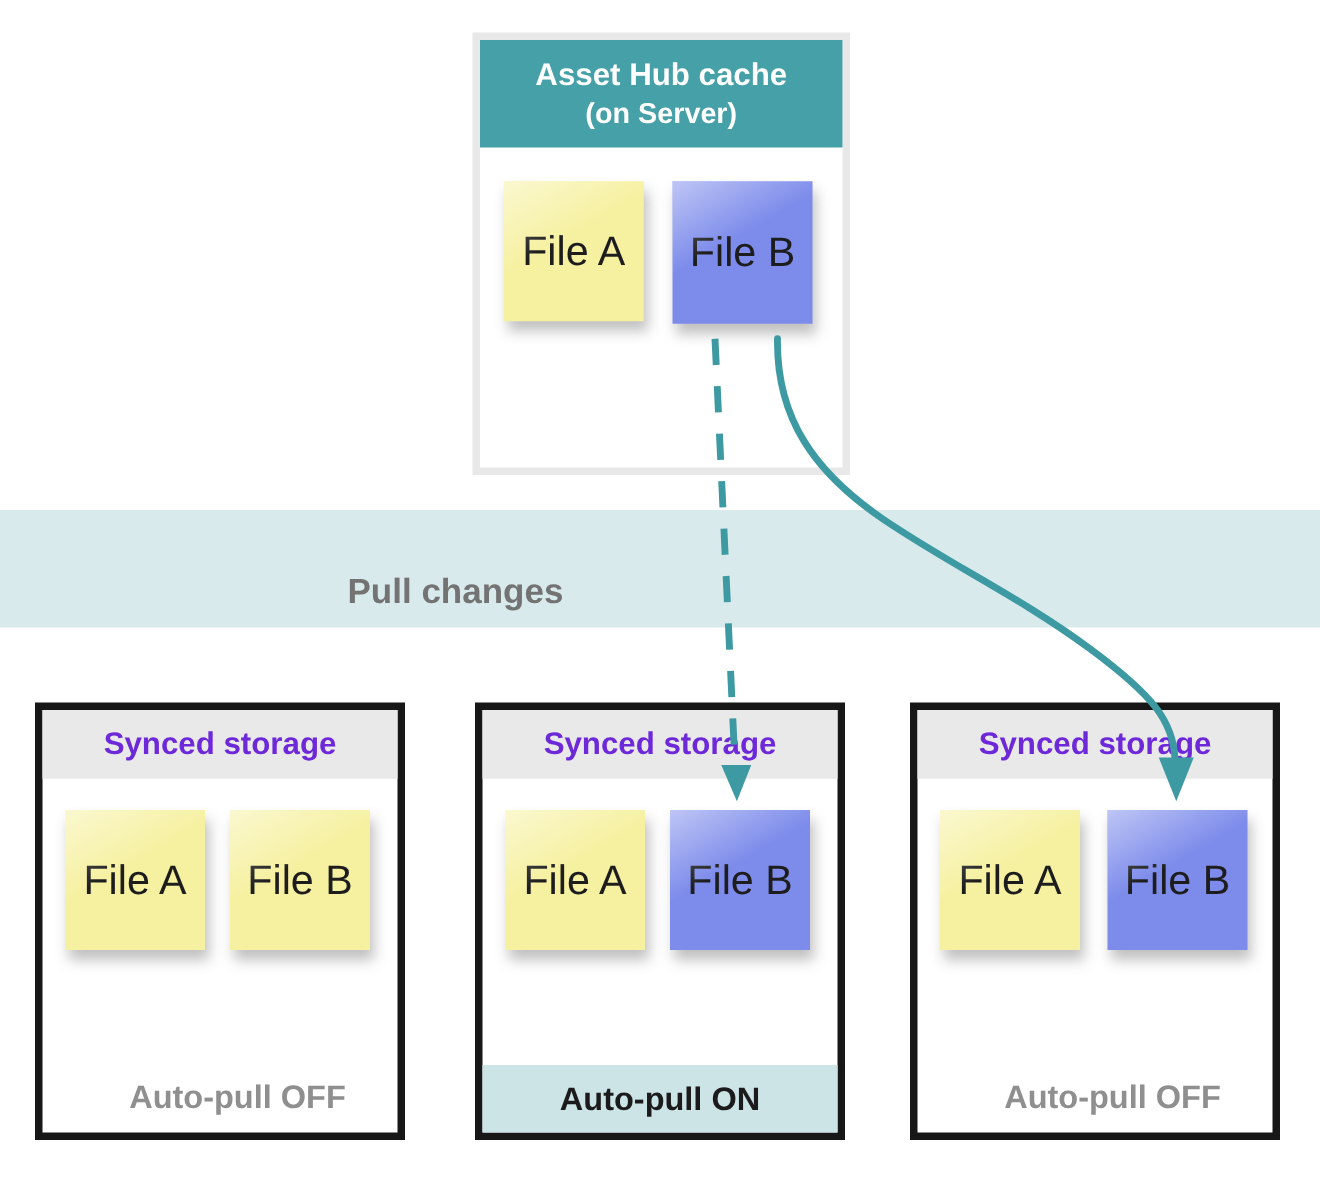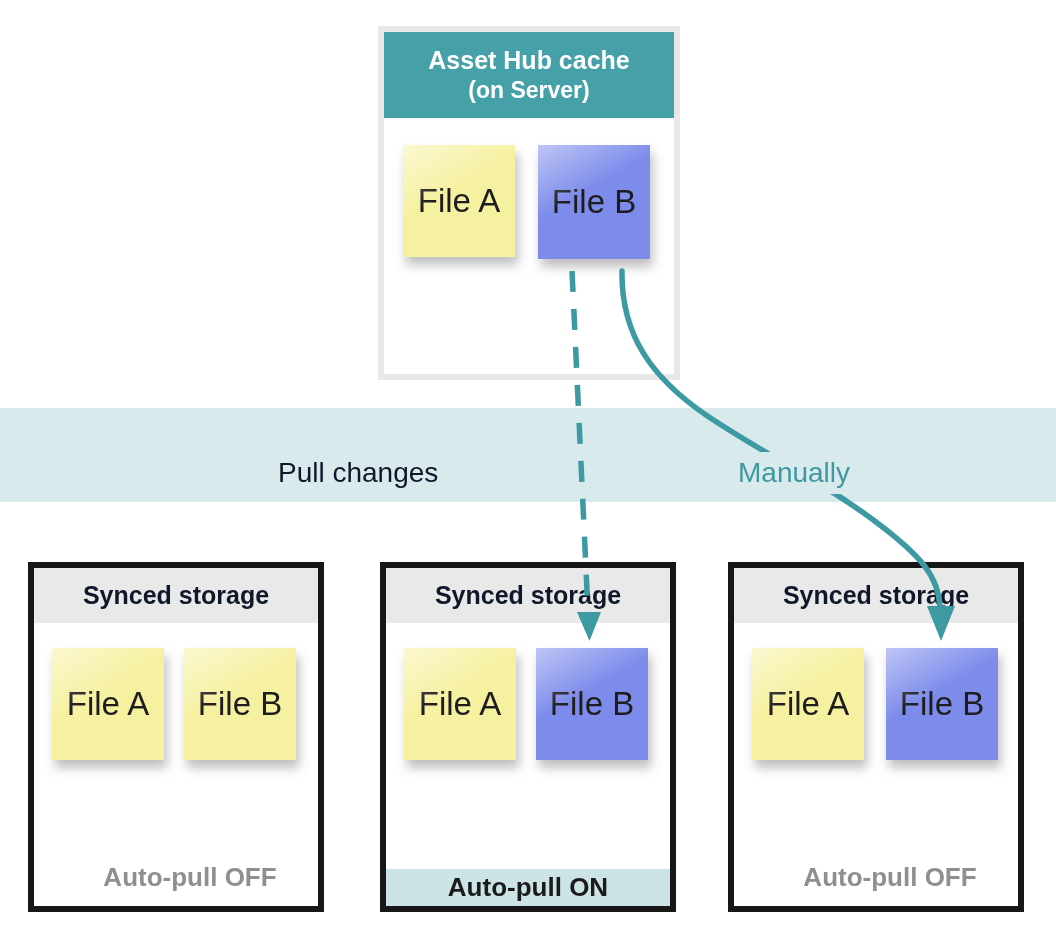--- a/index.html
+++ b/index.html
@@ -38,45 +38,45 @@
   .pull-band{
     position:absolute;left:0;top:408px;width:1056px;height:94px;z-index:0;
   }
   .band-label{
     position:absolute;top:0;height:100%;display:flex;align-items:center;
     z-index:6;padding:0;
   }
   .band-label span{
     font-size:28px;color:#3e98a2;padding:5px 9px;
   }
-  .band-label.bold span{font-weight:normal;color:#0f172a;}
+  .band-label.bold span{font-weight:bold;color:#737373;}
   .lbl-pull{left:269px;}
   .lbl-auto{left:488px;}
   .lbl-manual{left:729px;}
   
   .storage-box{
     position:absolute;top:562px;width:296px;height:350px;
     border:6px solid #171717;background:#ffffff;box-sizing:border-box;z-index:1;
   }
   .sb-left{left:28px;}
   .sb-middle{left:380px;}
   .sb-right{left:728px;}
   .storage-header{
     position:absolute;left:0;top:0;right:0;height:55px;
     display:flex;align-items:center;justify-content:center;
-    font-size:25px;font-weight:bold;color:#0f172a;
+    font-size:25px;font-weight:bold;color:#6d28d9;
   }
   .storage-note-a{left:18px;top:80px;}
   .storage-note-b{left:150px;top:80px;}
   .footer-off{
     position:absolute;left:0;right:0;bottom:13px;text-align:center;
     font-size:26px;font-weight:bold;color:#8f8f8f;padding-left:28px;
   }
   .footer-on{
-    position:absolute;left:0;right:0;bottom:0;height:37px;
+    position:absolute;left:0;right:0;bottom:0;height:54px;
     display:flex;align-items:center;justify-content:center;
     font-size:26px;font-weight:bold;color:#1b1b1b;
   }
   
   .arrow-layer{
     position:absolute;left:0;top:0;width:1056px;height:946px;z-index:5;pointer-events:none;
   }
 </style>
 </head>
 <body>
@@ -101,23 +101,20 @@
   <svg class="arrow-layer" viewBox="0 0 1056 946" xmlns="http://www.w3.org/2000/svg">
     <line x1="572" y1="271" x2="588" y2="612" stroke-width="5.5" stroke-dasharray="21 17" fill="none" stroke="#3d99a2"></line>
     <polygon points="577,612 601,612 589.5,641" fill="#3d99a2"></polygon>
     <path d="M622,271 C621,335 652,378 706,415 C762,453 815,477 872,519 C922,556 939,577 940,608" stroke-width="5.5" fill="none" stroke-linecap="round" stroke="#3d99a2"></path>
     <polygon points="927,606 955,606 941,641" fill="#3d99a2"></polygon>
   </svg>
 
   <div class="band-label bold lbl-pull">
     <span style="background-color: rgb(217, 234, 236);">Pull changes</span>
   </div>
-  <div class="band-label lbl-manual">
-    <span style="background-color: rgb(217, 234, 236);">Manually</span>
-  </div>
 
   <div class="storage-box sb-left">
     <div class="storage-header" style="background-color: rgb(233, 233, 233);">Synced storage</div>
     <div class="note storage-note-a" style="background-color: rgb(246, 241, 161);">
       <span>File A</span>
     </div>
     <div class="note storage-note-b" style="background-color: rgb(246, 241, 161);">
       <span>File B</span>
     </div>
     <div class="footer-off">Auto-pull OFF</div>

